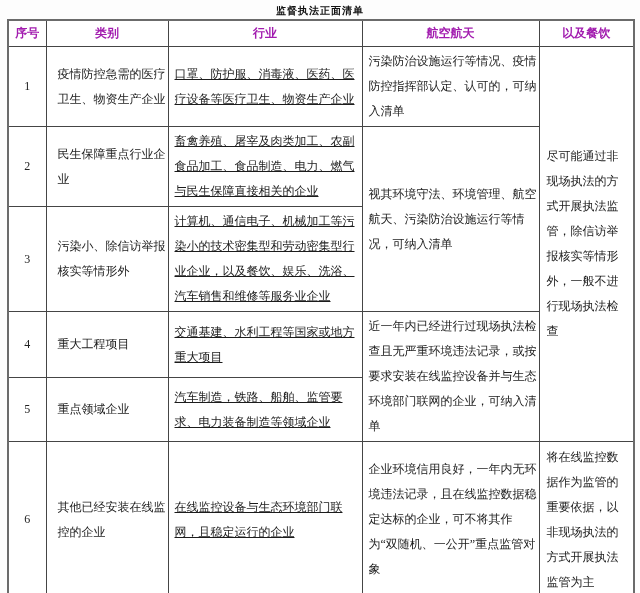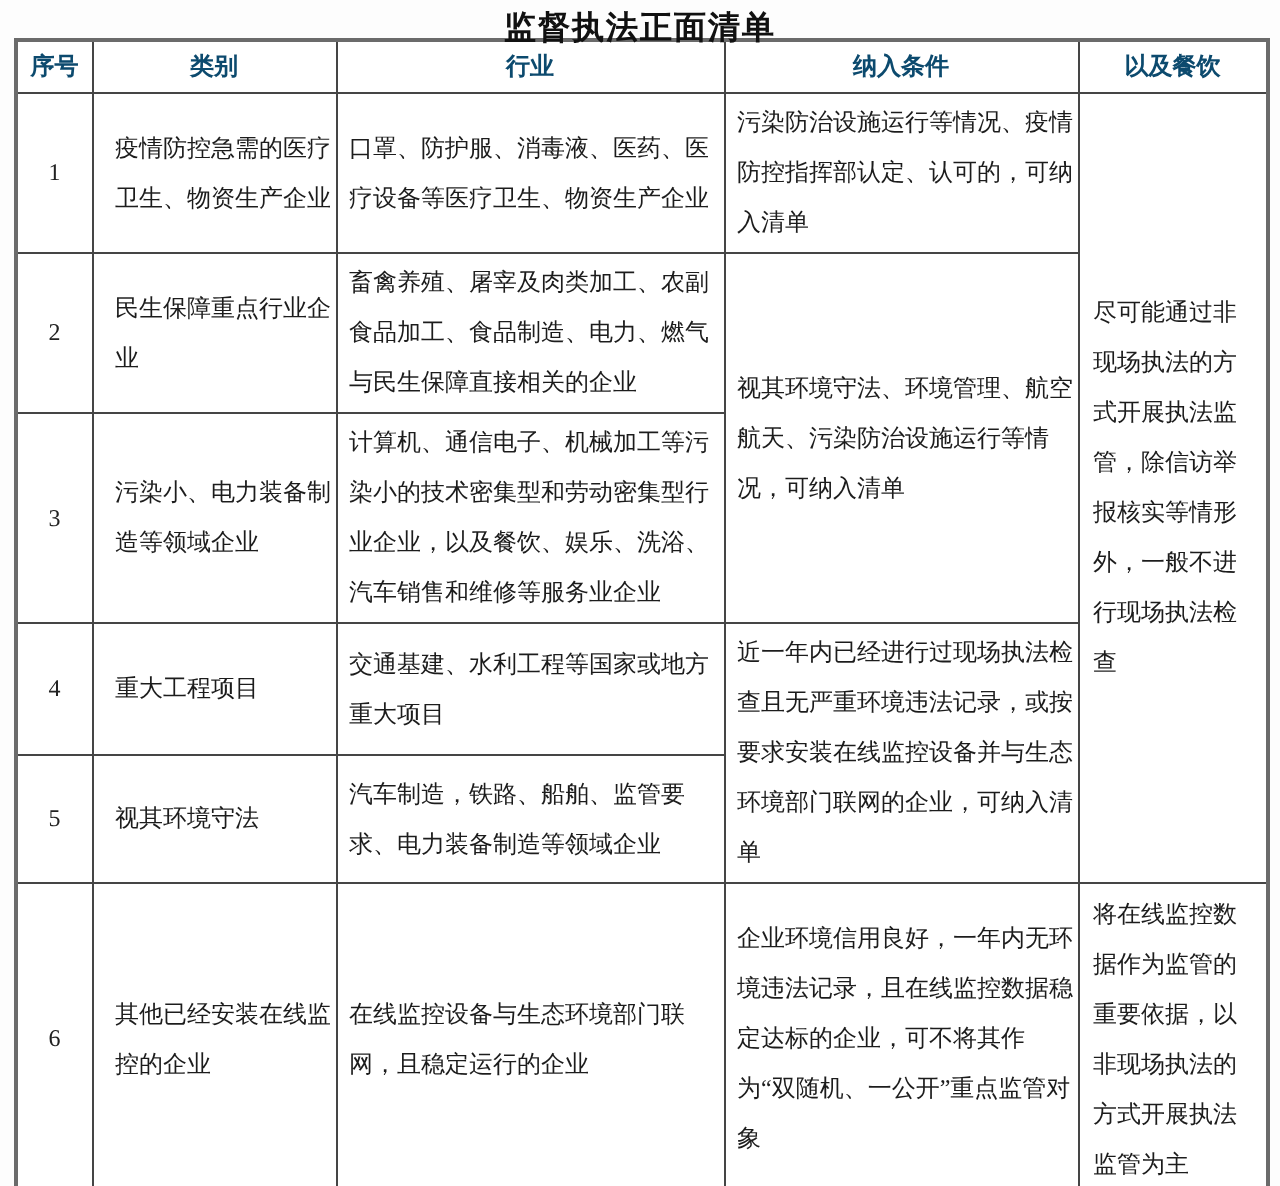--- a/index.html
+++ b/index.html
@@ -10,21 +10,21 @@
     color: #1c1c1c;
     overflow: hidden;
   }
   .page { width: 640px; height: 593px; }
   .doc-title {
     width: 626px;
     margin: 0 0 0 7px;
     padding-top: 4px;
     height: 19px;
     text-align: center;
-    font-size: 16px;
+    font-size: 10px;
     font-weight: bold;
     letter-spacing: 1px;
     color: #111;
   }
   table.positive-list {
     table-layout: fixed;
     width: 626px;
     margin-left: 7px;
     border-collapse: collapse;
     background: #ffffff;
@@ -43,30 +43,30 @@
   tr.row-1 { height: 78px; }
   tr.row-2 { height: 78px; }
   tr.row-3 { height: 100px; }
   tr.row-4 { height: 64px; }
   tr.row-5 { height: 62px; }
   tr.row-6 { height: 157px; }
   th.hcell {
     font-size: 13px;
     font-weight: bold;
     text-align: center;
-    color: #0c4a6e;
+    color: #a21caf;
     line-height: 23px;
   }
   td.serial {
     text-align: center;
     font-size: 11px;
     color: #222;
   }
   td.category  { padding: 2px 2px 2px 11px; }
-  td.industry  { padding: 2px 2px 2px 6px; }
+  td.industry  { padding: 2px 2px 2px 6px; text-decoration: underline; }
   td.condition { padding: 2px 2px 2px 6px; }
   td.supervision { padding: 2px 3px 2px 7px; margin-left: 12px; }
 </style>
 </head>
 <body>
 
 <div class="page">
 
   <div class="doc-title">监督执法正面清单</div>
 
@@ -77,55 +77,55 @@
       <col style="width:194px">
       <col style="width:177px">
       <col style="width:95px">
     </colgroup>
 
     <tbody>
         <tr class="header-row">
       <th class="hcell">序号</th>
       <th class="hcell">类别</th>
       <th class="hcell">行业</th>
-      <th class="hcell">纳入条件</th>
+      <th class="hcell">航空航天</th>
       <th class="hcell">以及餐饮</th>
     </tr>
 
     <tr class="row-1">
       <td class="serial">1</td>
       <td class="category">疫情防控急需的医疗卫生、物资生产企业</td>
       <td class="industry">口罩、防护服、消毒液、医药、医疗设备等医疗卫生、物资生产企业</td>
       <td class="condition">污染防治设施运行等情况、疫情防控指挥部认定、认可的，可纳入清单</td>
       <td class="supervision" rowspan="5">尽可能通过非现场执法的方式开展执法监管，除信访举报核实等情形外，一般不进行现场执法检查</td>
     </tr>
 
     <tr class="row-2">
       <td class="serial">2</td>
       <td class="category">民生保障重点行业企业</td>
       <td class="industry">畜禽养殖、屠宰及肉类加工、农副食品加工、食品制造、电力、燃气与民生保障直接相关的企业</td>
       <td class="condition" rowspan="2">视其环境守法、环境管理、航空航天、污染防治设施运行等情况，可纳入清单</td>
     </tr>
 
     <tr class="row-3">
       <td class="serial">3</td>
-      <td class="category">污染小、电力装备制造等领域企业</td>
+      <td class="category">污染小、除信访举报核实等情形外</td>
       <td class="industry">计算机、通信电子、机械加工等污染小的技术密集型和劳动密集型行业企业，以及餐饮、娱乐、洗浴、汽车销售和维修等服务业企业</td>
     </tr>
 
     <tr class="row-4">
       <td class="serial">4</td>
       <td class="category">重大工程项目</td>
       <td class="industry">交通基建、水利工程等国家或地方重大项目</td>
       <td class="condition" rowspan="2">近一年内已经进行过现场执法检查且无严重环境违法记录，或按要求安装在线监控设备并与生态环境部门联网的企业，可纳入清单</td>
     </tr>
 
     <tr class="row-5">
       <td class="serial">5</td>
-      <td class="category">视其环境守法</td>
+      <td class="category">重点领域企业</td>
       <td class="industry">汽车制造，铁路、船舶、监管要求、电力装备制造等领域企业</td>
     </tr>
 
     <tr class="row-6">
       <td class="serial">6</td>
       <td class="category">其他已经安装在线监控的企业</td>
       <td class="industry">在线监控设备与生态环境部门联网，且稳定运行的企业</td>
       <td class="condition">企业环境信用良好，一年内无环境违法记录，且在线监控数据稳定达标的企业，可不将其作为“双随机、一公开”重点监管对象</td>
       <td class="supervision">将在线监控数据作为监管的重要依据，以非现场执法的方式开展执法监管为主</td>
     </tr>

